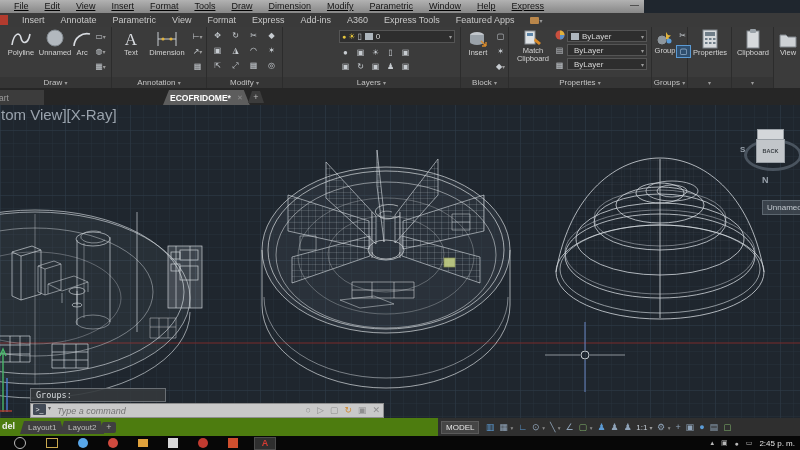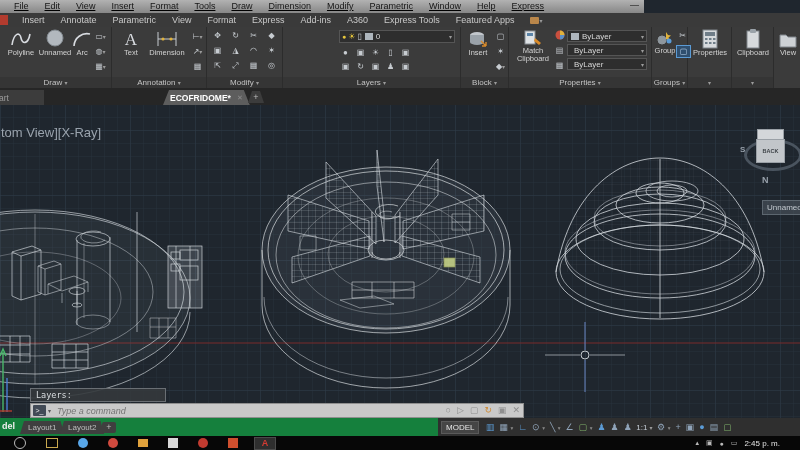--- a/index.html
+++ b/index.html
@@ -26,57 +26,57 @@
   .combo .dd{margin-left:auto;margin-right:2px;}
   .sw{width:8px;height:7px;background:#aeb6bd;display:inline-block;margin:0 3px;}
   
   #filetabs{left:0;top:88px;width:800px;height:17px;background:#262626;}
   .ftab{position:absolute;bottom:0;height:15px;display:flex;align-items:center;font-size:8.5px;color:#9d9d9d;padding:0 7px;clip-path:polygon(6px 0,calc(100% - 6px) 0,100% 100%,0 100%);background:#3c3c3c;white-space:nowrap;}
   .ftab.active{background:#5d5d5d;color:#fff;font-weight:bold;}
   .ftab .x{margin-left:6px;font-size:7px;color:#8d8d8d;font-weight:normal;}
   #newtab{position:absolute;bottom:2px;left:248px;width:16px;height:12px;background:#3c3c3c;color:#bbb;font-size:9px;text-align:center;line-height:12px;clip-path:polygon(4px 0,calc(100% - 4px) 0,100% 100%,0 100%);}
   
   #viewport{left:0;top:105px;width:800px;height:313px;background:#1f262e;overflow:hidden;}
-  #viewlabel{left:1px;top:20px;font-size:13px;color:#9aa3ad;white-space:nowrap;}
+  #viewlabel{left:1px;top:1px;font-size:15px;color:#9aa3ad;white-space:nowrap;}
   
   #viewcube{left:742px;top:14px;width:58px;height:96px;}
   #vc-ring{position:absolute;left:2px;top:20px;width:52px;height:26px;border:3px solid #4a545f;border-radius:50%;}
   #vc-cube{position:absolute;left:14px;top:10px;width:27px;height:35px;}
   #vc-top{position:absolute;left:1px;top:0;width:25px;height:9px;background:#d4d7da;border:1px solid #9aa0a6;}
   #vc-face{position:absolute;left:0;top:10px;width:27px;height:22px;background:#c2c6ca;border:1px solid #9aa0a6;color:#3a3f44;font-size:5.5px;font-weight:bold;text-align:center;line-height:22px;}
   .vc-letter{position:absolute;color:#98a1ab;font-weight:bold;}
   #vtag{left:762px;top:95px;width:38px;height:13px;background:rgba(110,120,130,.35);border:1px solid #5c666f;color:#c3c9cf;font-size:8px;line-height:13px;padding-left:4px;white-space:nowrap;overflow:hidden;}
   
   #cmdhist{left:30px;top:283px;width:136px;height:14px;background:rgba(52,56,60,.9);border:1px solid #6a6f74;color:#d9dde0;font-family:"DejaVu Sans Mono",monospace;font-size:8.5px;line-height:13px;padding-left:5px;box-sizing:border-box;}
-  #cmdbar{left:30px;top:298px;width:494px;height:15px;background:#c9c9c9;border:1px solid #8f8f8f;box-sizing:border-box;display:flex;align-items:center;}
+  #cmdbar{left:30px;top:298px;width:354px;height:15px;background:#c9c9c9;border:1px solid #8f8f8f;box-sizing:border-box;display:flex;}
   #cmdprompt{width:13px;height:11px;background:#424a56;color:#e8e8e8;font-size:7px;line-height:11px;text-align:center;margin-left:2px;border-radius:1px;}
   #cmddd{font-size:6px;color:#555;margin:0 4px 0 2px;}
   #cmdinput{flex:1;border:none;background:transparent;font-family:"Liberation Sans",sans-serif;font-style:italic;font-size:9px;color:#5f5f5f;outline:none;min-width:0;}
   .cmdico{font-size:9px;color:#8f8f8f;margin:0 3px;line-height:13px;}
   .cmdico.orange{color:#cf8a33;}
   
-  #layoutbar{left:0;top:418px;width:800px;height:18px;background:#15803d;}
+  #layoutbar{left:0;top:418px;width:800px;height:18px;background:#4d7c0f;}
   #modelfrag{position:absolute;left:2px;top:3px;font-size:9px;font-weight:bold;color:#efefef;}
   .ltab{position:absolute;top:3px;height:13px;background:#3f3f3f;color:#bdbdbd;font-size:8px;line-height:13px;padding:0 8px;clip-path:polygon(4px 0,calc(100% - 4px) 0,100% 100%,0 100%);}
   #laddtab{position:absolute;left:102px;top:4px;width:14px;height:11px;background:#3f3f3f;color:#bdbdbd;font-size:9px;text-align:center;line-height:11px;border-radius:2px;}
   #statusbar{position:absolute;left:438px;top:0;width:362px;height:18px;background:#2f2f2f;display:flex;align-items:center;}
   #model-btn{background:#454545;border:1px solid #5a5a5a;color:#e6e6e6;font-size:8px;padding:0 4px;line-height:11px;margin:0 4px 0 3px;}
   .sico{font-size:9px;line-height:18px;color:#8fa3b8;margin:0 2.5px;white-space:nowrap;}
   .sico.blue{color:#5b9bd5;}
   .sico.green{color:#7fb069;}
   .sico .dd{font-size:5.5px;color:#8a8a8a;}
   #scale-txt{font-size:8px;color:#c5cdd6;margin:0 2px;}
   
   #taskbar{left:0;top:436px;width:800px;height:14px;background:#070707;display:flex;align-items:center;}
   .tbi{width:10px;height:10px;margin-left:20px;flex:none;}
   .tbi.c{border-radius:50%;}
   #acad-tile{width:22px;height:13px;background:#2e2e2e;border:1px solid #4a4a4a;box-sizing:border-box;margin-left:16px;color:#d23b32;font-weight:bold;font-size:9px;text-align:center;line-height:11px;}
   #tray{margin-left:auto;display:flex;align-items:center;}
   .tri{font-size:7px;color:#b9b9b9;margin-right:7px;}
-  #clock{font-size:8px;color:#e2e2e2;margin-right:20px;white-space:nowrap;}
+  #clock{font-size:8px;color:#e2e2e2;margin-right:5px;white-space:nowrap;}
 </style>
 </head>
 <body>
 
 <div id="app">
 
   <div id="menubar" class="r">
     <span class="menu-item">File</span>
     <span class="menu-item">Edit</span>
     <span class="menu-item">View</span>
@@ -443,21 +443,21 @@
       <div id="vc-cube">
         <div id="vc-top"></div>
         <div id="vc-face">BACK</div>
       </div>
       <span class="vc-letter" style="left:20px;top:56px;font-size:9px">N</span>
       <span class="vc-letter" style="left:-2px;top:26px;font-size:8px">S</span>
     </div>
     <div id="vtag" class="r">Unnamed</div>
 
     
-    <div id="cmdhist" class="r">Layers:</div>
+    <div id="cmdhist" class="r">Groups:</div>
 
     
     <div id="cmdbar" class="r">
       <span id="cmdprompt">&gt;_</span>
       <span id="cmddd">▾</span>
       <input id="cmdinput" type="text" placeholder="Type a command" style="">
       <span class="cmdico">○</span>
       <span class="cmdico">▷</span>
       <span class="cmdico">▢</span>
       <span class="cmdico orange">↻</span>

